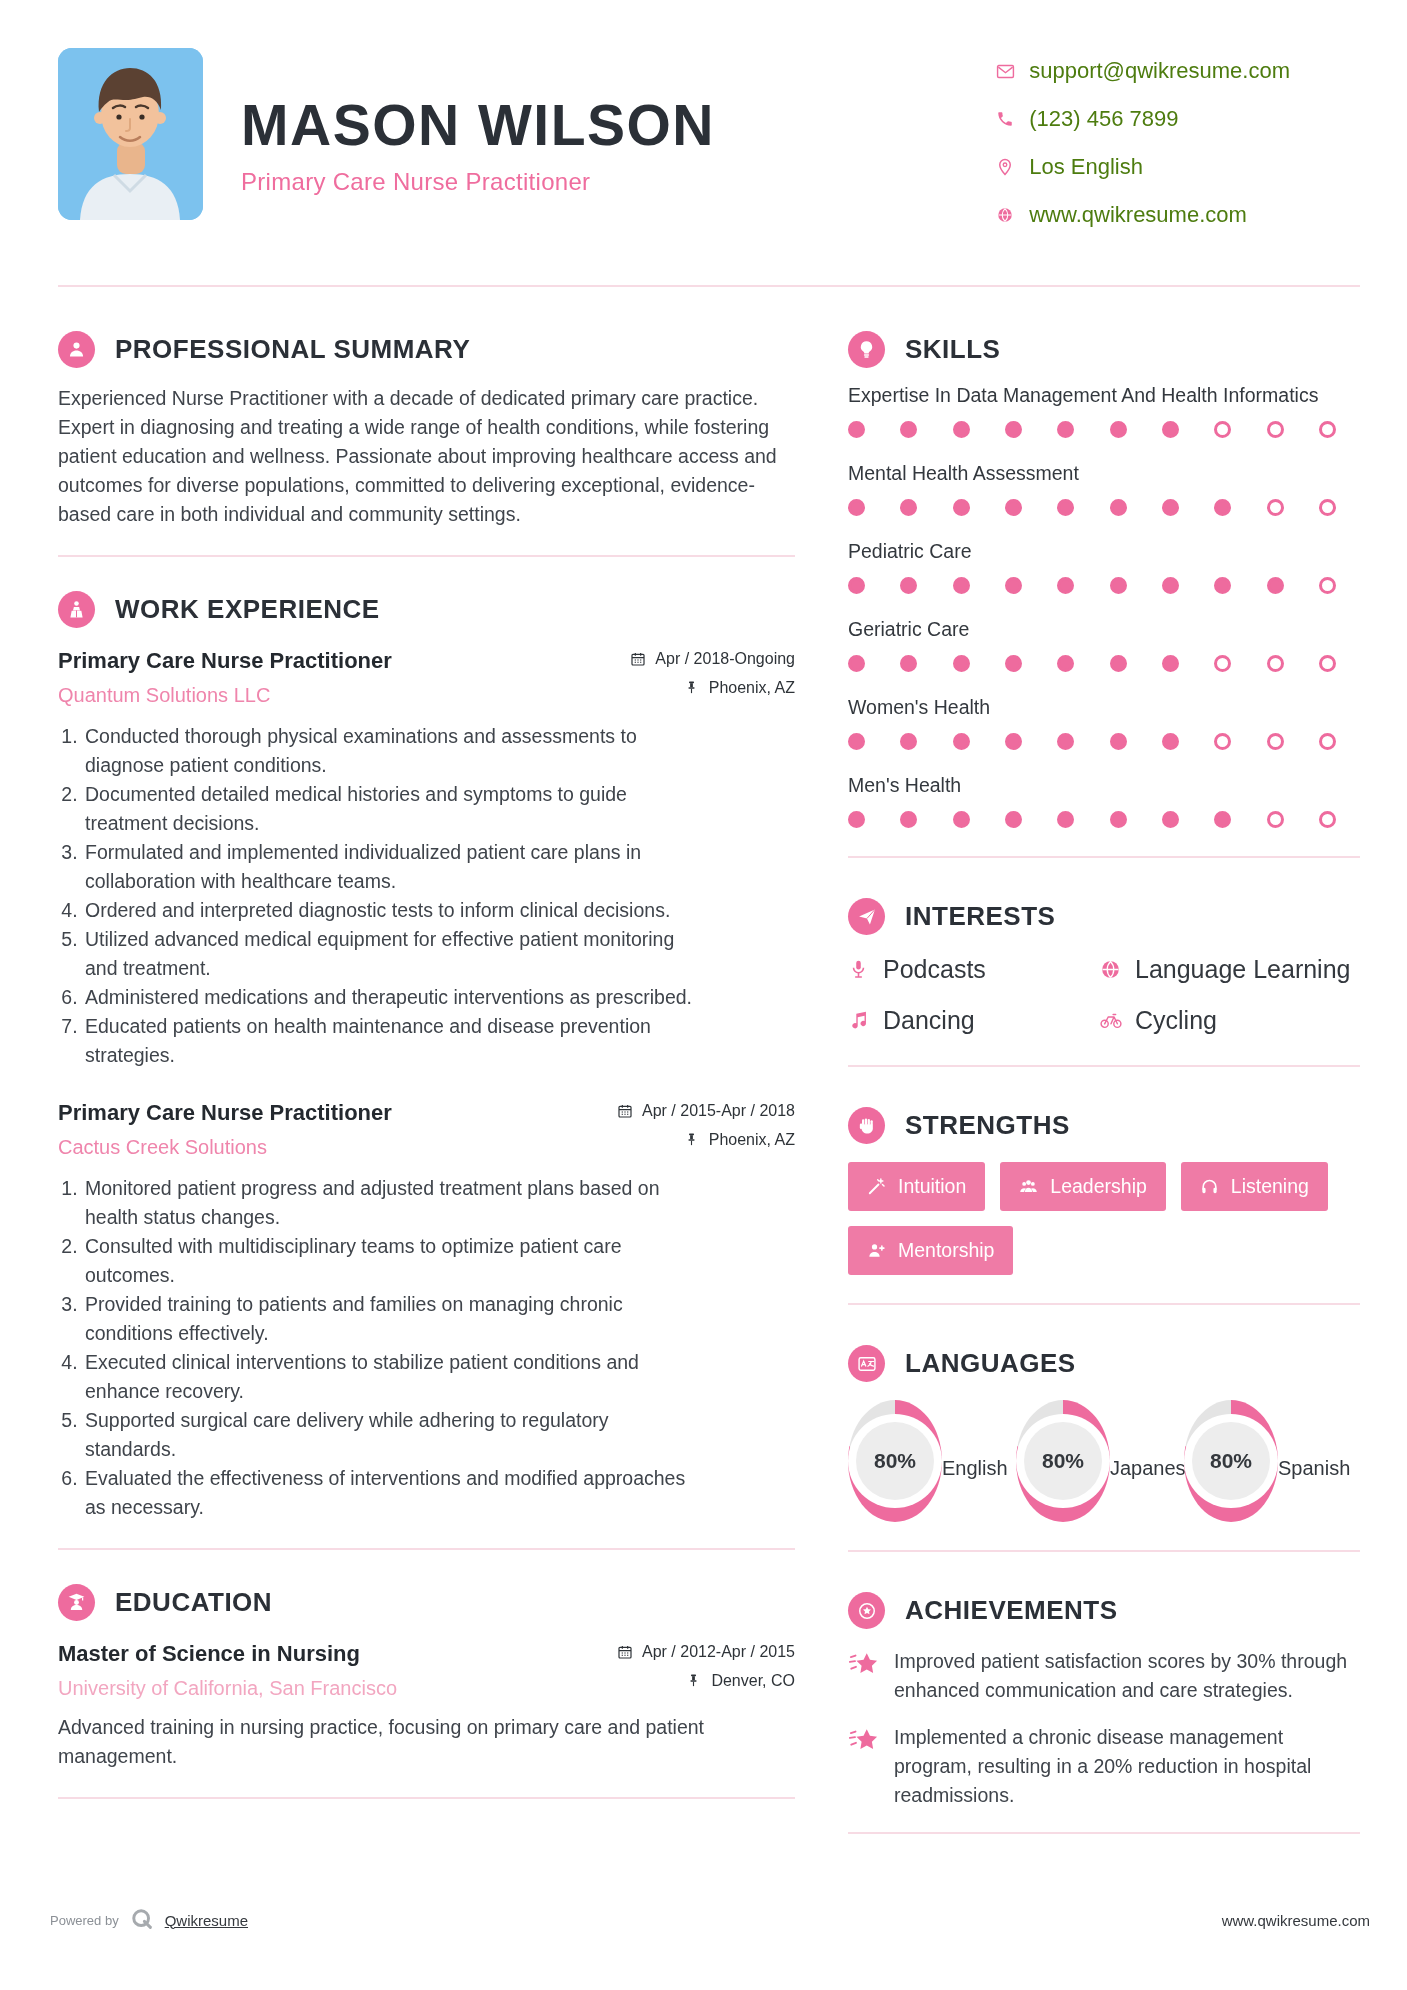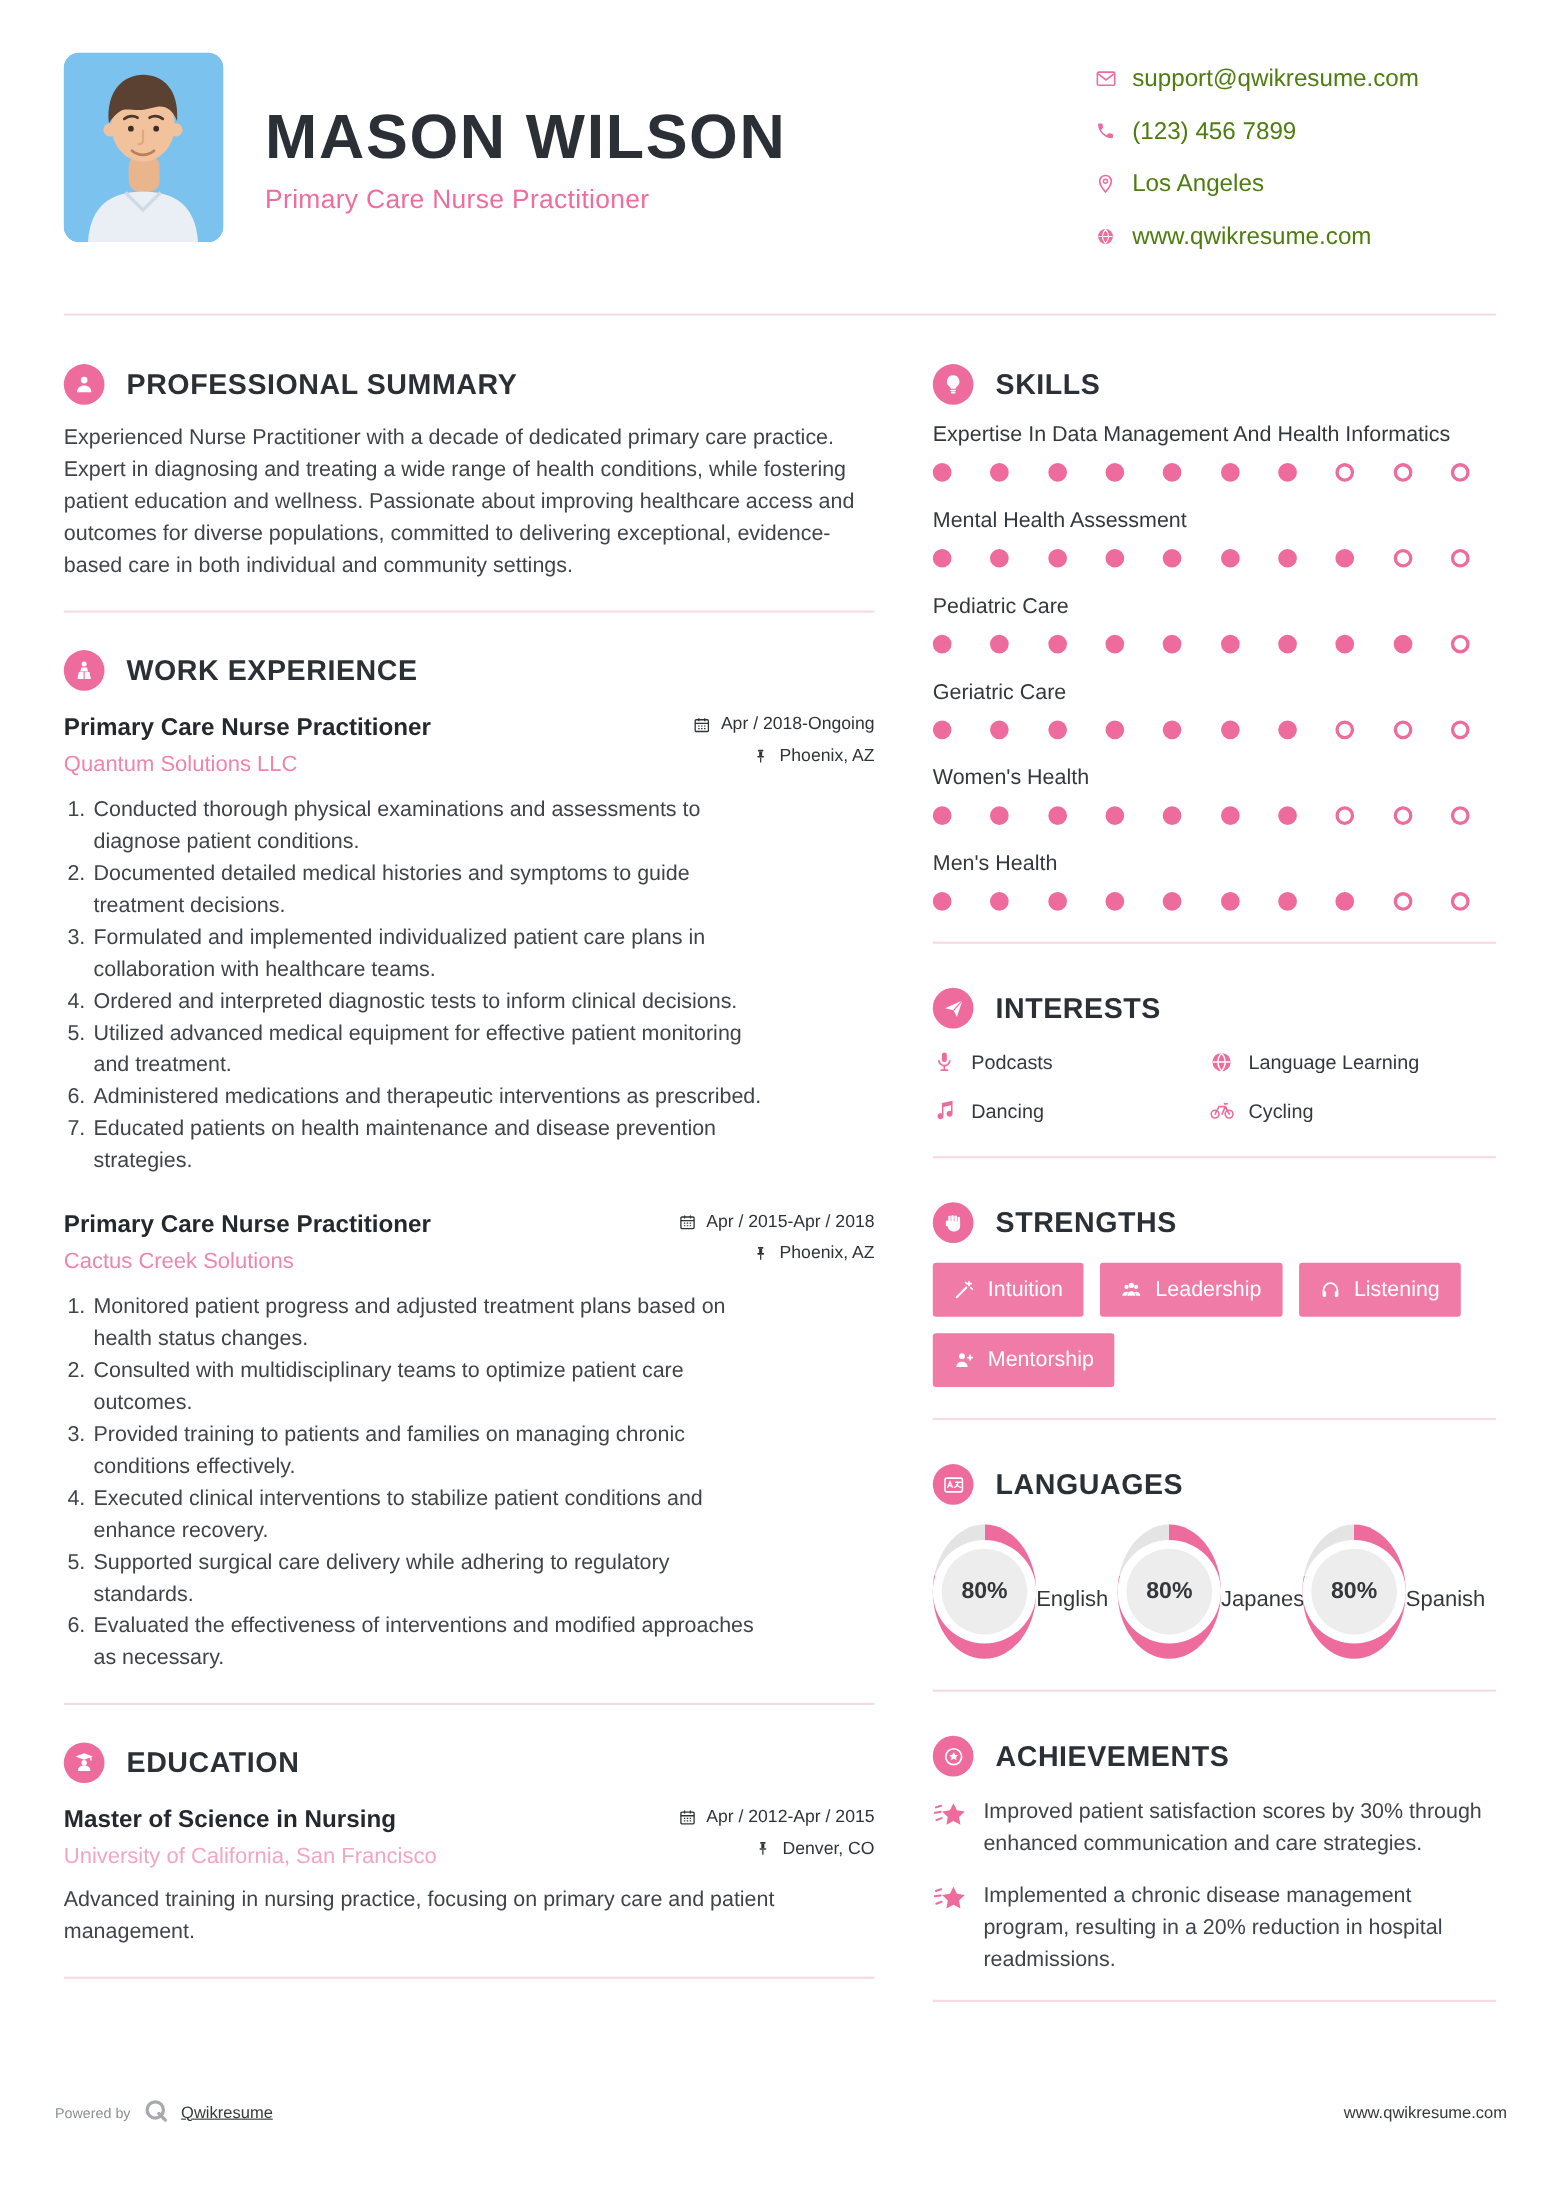--- a/index.html
+++ b/index.html
@@ -43,21 +43,21 @@
   .sec-div{margin-top:26px;}
   
   .skill{margin-top:22px;}
   .skill.first{margin-top:14px;}
   .skill-name{font-size:19.5px;color:#33383e;line-height:27px;}
   .dots{display:flex;justify-content:space-between;width:488px;margin-top:12px;}
   .dot{width:17px;height:17px;border-radius:50%;border:3px solid #ee6b9e;background:#fff;}
   .dot.filled{background:#ee6b9e;}
   
   .int-grid{display:grid;grid-template-columns:252px 1fr;row-gap:22px;margin-top:20px;}
-  .int-item{display:flex;align-items:center;gap:13px;font-size:18px;color:#33383e;}
+  .int-item{display:flex;align-items:center;gap:13px;font-size:25px;color:#33383e;}
   .int-icon{width:22px;height:22px;flex:none;display:flex;}
   
   .badges{margin-top:18px;display:flex;flex-wrap:wrap;gap:15px;}
   .badge{display:inline-flex;align-items:center;gap:12px;background:#ef7ba6;color:#fff;
          font-size:19.5px;padding:13px 19px;border-radius:3px;}
   .b-icon{width:19px;height:19px;display:flex;}
   
   .langs{display:flex;gap:40px;margin-top:18px;}
   .lang{width:128px;display:flex;flex-direction:row;align-items:center;}
   .ring{width:122px;height:122px;border-radius:50%;display:flex;align-items:center;justify-content:center;}
@@ -121,21 +121,21 @@
         </span>
         <span>(123) 456 7899</span>
       </div>
       <div class="c-row">
         <span class="c-icon">
           <svg viewBox="0 0 24 24" width="18" height="18">
               <path d="M12 2a7 7 0 0 0-7 7c0 5.25 7 13 7 13s7-7.75 7-13a7 7 0 0 0-7-7z" fill="none" stroke="#ee6b9e" stroke-width="2"></path>
               <circle cx="12" cy="9" r="2.4" fill="none" stroke="#ee6b9e" stroke-width="1.8"></circle>
             </svg>
         </span>
-        <span>Los Angeles</span>
+        <span>Los English</span>
       </div>
       <div class="c-row">
         <span class="c-icon">
           <svg viewBox="0 0 24 24" width="18" height="18">
               <circle cx="12" cy="12" r="9" fill="#ee6b9e"></circle>
               <path d="M3.5 12h17M12 3.5c-5 5-5 12 0 17M12 3.5c5 5 5 12 0 17" stroke="#fff" stroke-width="1.4" fill="none"></path>
             </svg>
         </span>
         <span>www.qwikresume.com</span>
       </div>

